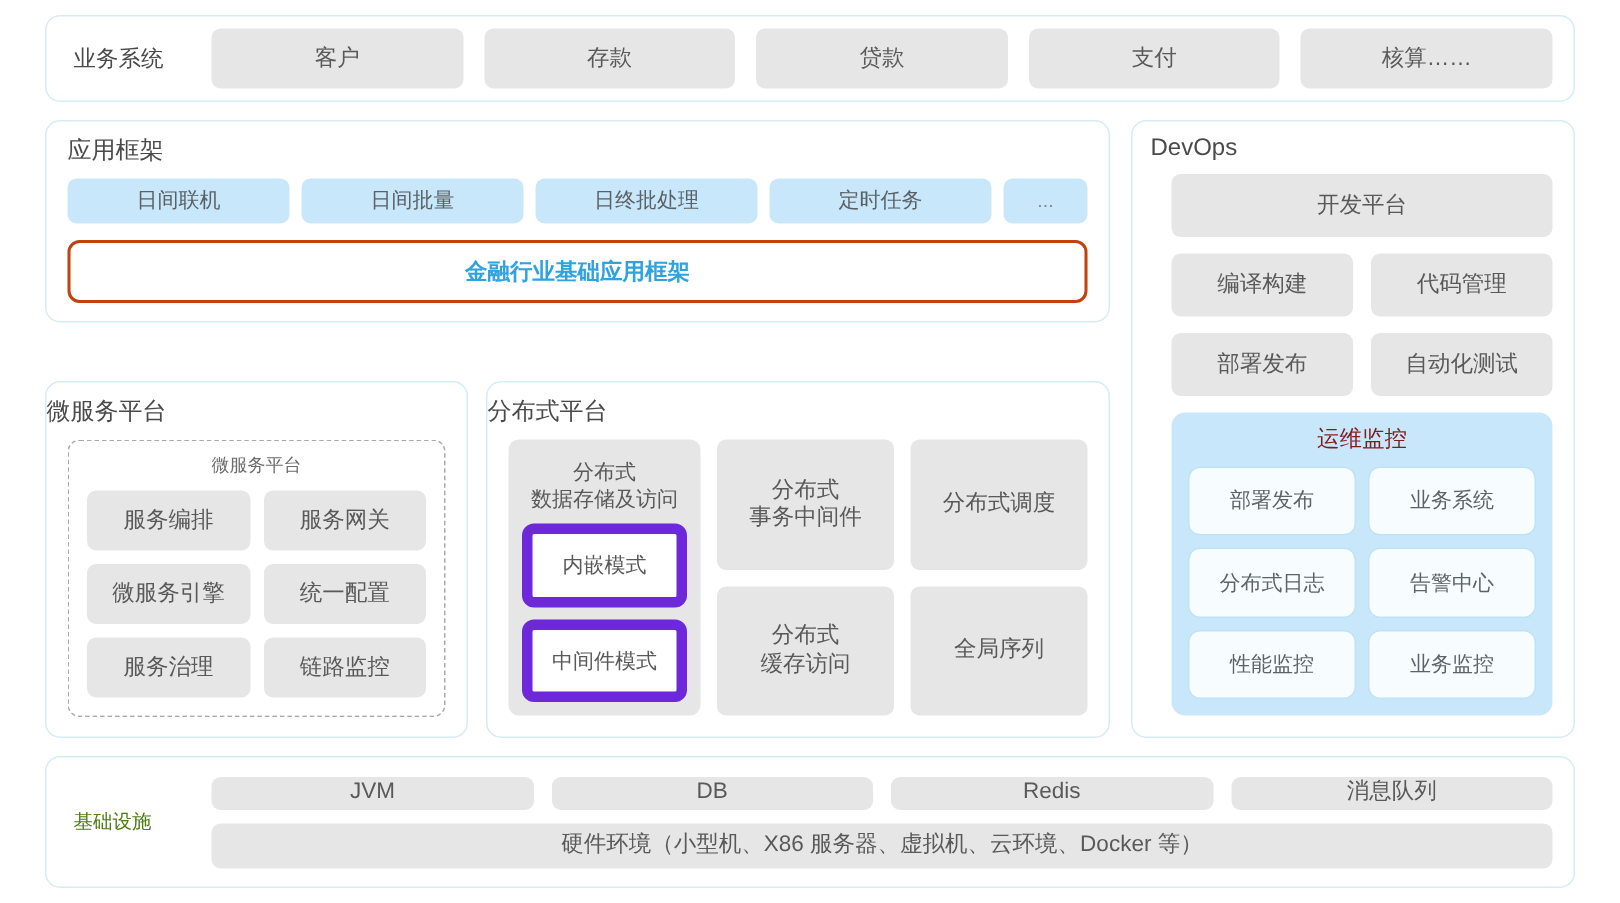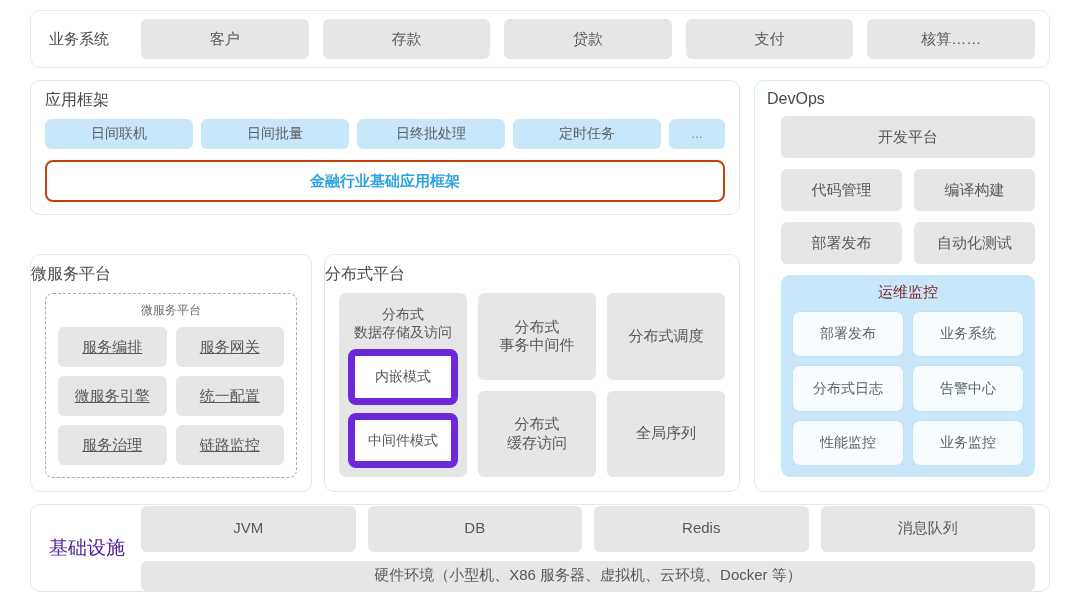--- a/index.html
+++ b/index.html
@@ -157,21 +157,21 @@
     font-size: 12px;
     color: #6b6b6b;
     padding-bottom: 8px;
   }
   .ms-grid {
     display: grid;
     grid-template-columns: 1fr 1fr;
     gap: 9px;
     flex: 1;
   }
-  .ms-grid .chip { font-size: 15px; text-decoration: underline; }
+  .ms-grid .chip { font-size: 15px; }
 
   
   .dist-body {
     display: flex;
     gap: 11px;
     padding: 0 14px 14px;
     flex: 1;
     min-height: 0;
   }
   .dist-col1 {
@@ -245,34 +245,34 @@
 
   
   .infra-row {
     display: flex;
     align-items: center;
     height: 88px;
     padding: 0 14px 0 18px;
     gap: 14px;
   }
   .infra-label {
-    font-size: 19px;
-    color: #4c1d95;
+    font-size: 13px;
+    color: #4d7c0f;
     white-space: nowrap;
     width: 78px;
     flex: none;
   }
   .infra-stack {
     flex: 1;
     display: flex;
     flex-direction: column;
     gap: 9px;
   }
   .infra-top { display: flex; gap: 12px; }
-  .infra-top .chip { flex: 1; height: 46px; }
+  .infra-top .chip { flex: 1; height: 22px; }
   .infra-bottom .chip { height: 30px; width: 100%; }
 </style>
 </head>
 <body>
 
 <div class="page">
 
   <div class="panel biz-row">
     <div class="biz-label">业务系统</div>
     <div class="biz-items">
@@ -352,22 +352,22 @@
 
       </div>
     </div>
 
     <div class="middle-right">
       <div class="panel devops">
         <div class="panel-title">DevOps</div>
         <div class="devops-body">
           <div class="chip wide">开发平台</div>
           <div class="devops-pair">
+            <div class="chip">编译构建</div>
             <div class="chip">代码管理</div>
-            <div class="chip">编译构建</div>
           </div>
           <div class="devops-pair">
             <div class="chip">部署发布</div>
             <div class="chip">自动化测试</div>
           </div>
 
           <div class="ops">
             <div class="ops-title">运维监控</div>
             <div class="ops-grid">
               <div class="chip outline-soft">部署发布</div>

